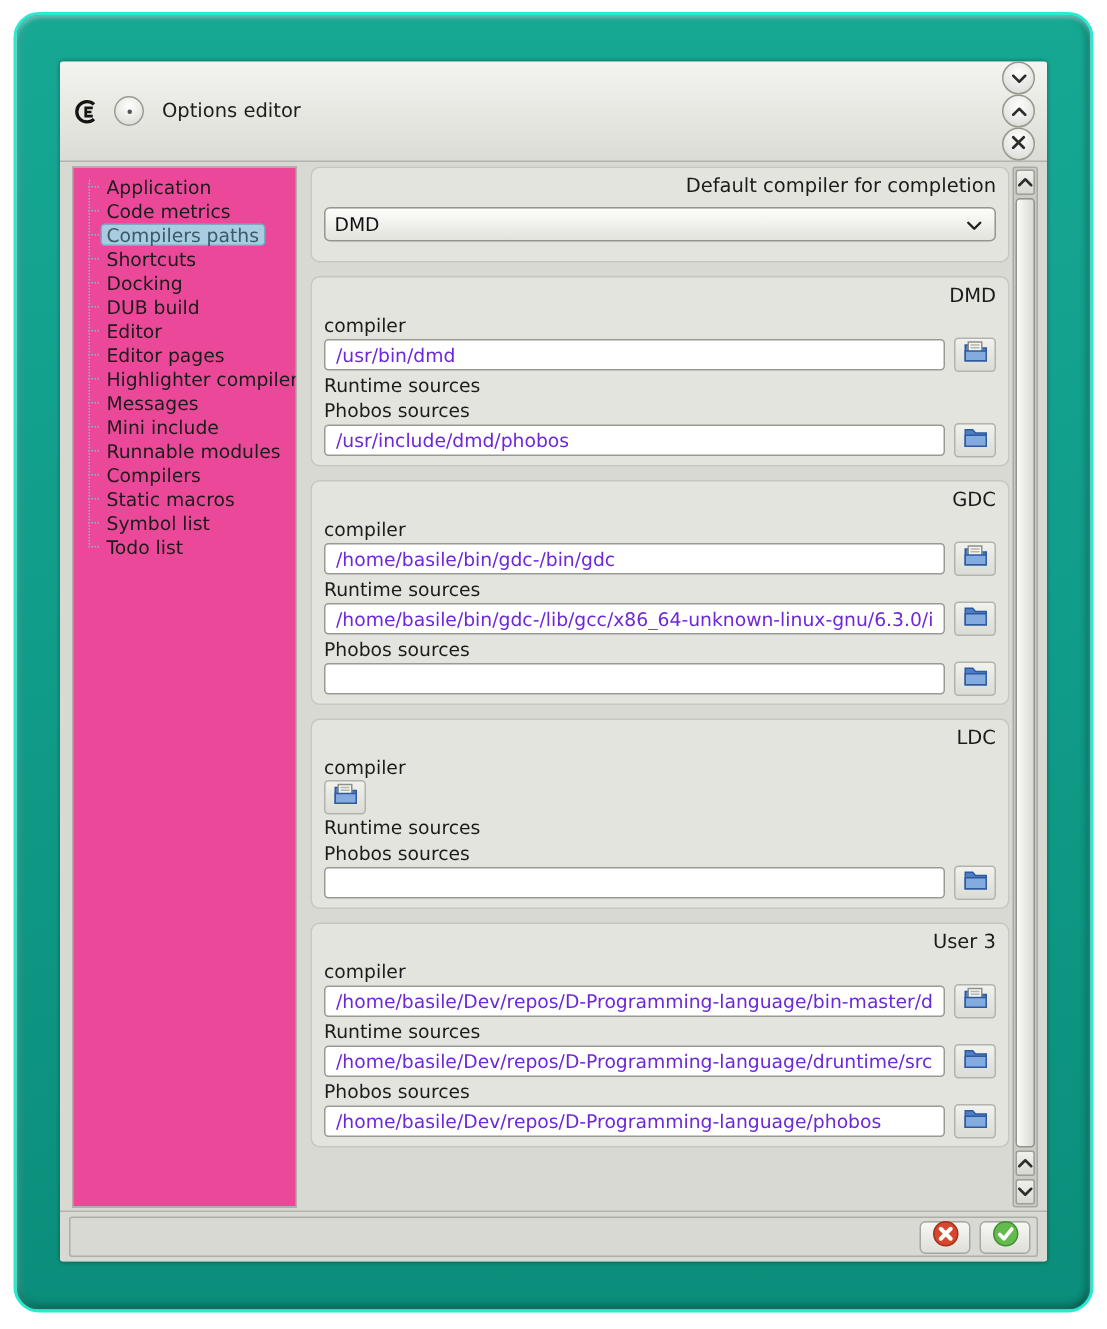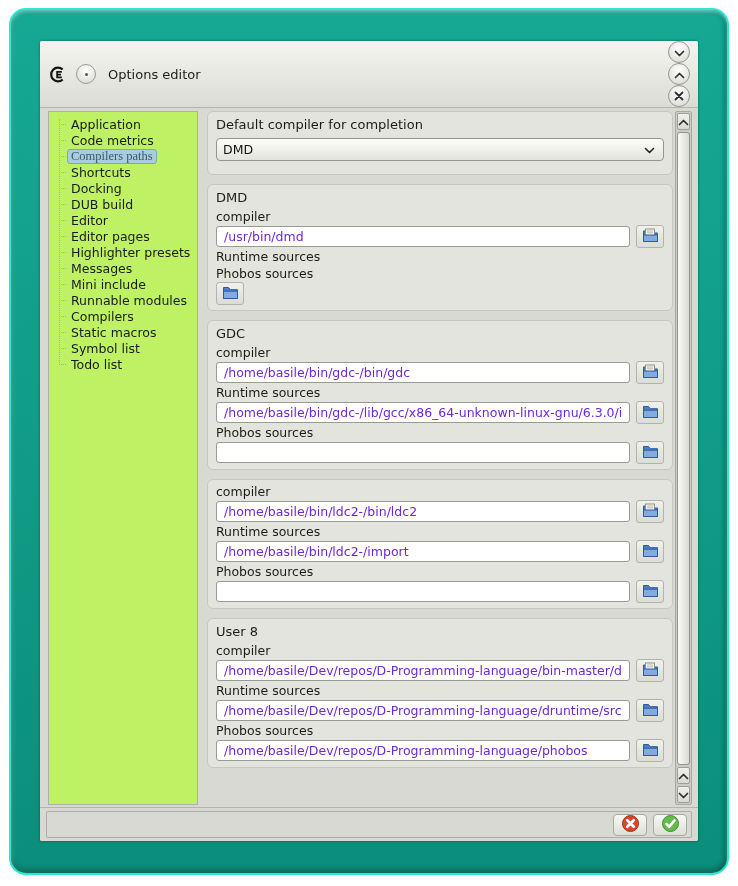--- a/index.html
+++ b/index.html
@@ -44,39 +44,39 @@
   .win-btn{
     width:22px;height:22px;border-radius:50%;margin-left:7px;
     background:radial-gradient(circle at 50% 32%,#ffffff,#d6d6d0);
     border:1px solid #98988f;display:flex;align-items:center;justify-content:center;padding:0;
   }
 
   
   .content{flex:1;display:flex;padding:3px 6px 2px 8px;min-height:0;}
 
   .sidebar{
-    width:150px;flex:0 0 150px;background:#bef264;
+    width:150px;flex:0 0 150px;background:#ec4899;
     border:1px solid #b0b0a8;padding:4px 18px 2px 8px;overflow:hidden;
   }
   .tree{position:relative;padding-left:10px;}
   .tree::before{content:"";position:absolute;left:2px;top:3px;height:calc(100% - 12px);border-left:1px dotted #95b3c5;}
   .tree-item{height:16px;display:flex;align-items:center;font-size:12.5px;color:#1b1b1b;position:relative;}
   .tree-item::before{content:"";position:absolute;left:-8px;top:8px;width:7px;border-top:1px dotted #95b3c5;}
   .tree-label{padding:0 3px;border:1px solid transparent;border-radius:3px;line-height:13px;white-space:nowrap;}
-  .tree-item.selected .tree-label{background:#a9cce0;border-color:#79a9c6;color:#3b5966;font-family:Liberation Serif, serif;}
+  .tree-item.selected .tree-label{background:#a9cce0;border-color:#79a9c6;color:#3b5966;}
 
   .splitter{width:9px;flex:0 0 9px;}
 
   .main{flex:1;min-width:0;overflow:hidden;}
 
   .group{
     background:#e4e4df;border:1px solid #c7c7c1;border-radius:6px;
     padding:3px 8px 5px;margin-bottom:9px;
   }
-  .group-title{text-align:left;font-size:13px;line-height:16px;color:#1b1b1b;padding:2px 0;}
+  .group-title{text-align:right;font-size:13px;line-height:16px;color:#1b1b1b;padding:2px 0;}
   .field-label{text-align:left;font-size:12.5px;line-height:14px;color:#1b1b1b;padding:2px 0 1px;}
   .field-row{display:flex;align-items:center;gap:6px;height:23px;}
   .field-input{
     flex:1;min-width:0;height:21px;border:1px solid #9a9a94;border-radius:3px;
     background:#fff;color:#6d28d9;font-size:12.5px;font-family:"DejaVu Sans","Liberation Sans",sans-serif;
     padding:0 7px;outline:none;
   }
   .icon-btn{
     width:28px;height:23px;flex:0 0 28px;display:flex;align-items:center;justify-content:center;
     background:linear-gradient(180deg,#f1f1ed,#dcdcd6);border:1px solid #b3b3ad;border-radius:3px;padding:0;
@@ -170,21 +170,21 @@
             <div class="tree-item">
               <span class="tree-label">DUB build</span>
             </div>
             <div class="tree-item">
               <span class="tree-label">Editor</span>
             </div>
             <div class="tree-item">
               <span class="tree-label">Editor pages</span>
             </div>
             <div class="tree-item">
-              <span class="tree-label">Highlighter presets</span>
+              <span class="tree-label">Highlighter compiler</span>
             </div>
             <div class="tree-item">
               <span class="tree-label">Messages</span>
             </div>
             <div class="tree-item">
               <span class="tree-label">Mini include</span>
             </div>
             <div class="tree-item">
               <span class="tree-label">Runnable modules</span>
             </div>
@@ -227,20 +227,21 @@
                     <path d="M1.5 3 h5 l1.6 2 h7.4 v8.5 h-14 z" fill="#4d7fc6" stroke="#2f5a9e" stroke-width="1"></path>
                     <rect x="3.5" y="1" width="9" height="7" fill="#f4f4f1" stroke="#90908a" stroke-width="1"></rect>
                     <path d="M5 3 h6 M5 4.8 h6" stroke="#b5b5b0" stroke-width="0.9"></path>
                     <path d="M1.5 7 h14 v6.5 h-14 z" fill="#83abe0" stroke="#2f5a9e" stroke-width="1"></path>
                   </svg></span>
               </button>
             </div>
             <div class="field-label">Runtime sources</div>
             <div class="field-label">Phobos sources</div>
             <div class="field-row">
+              <input class="field-input" type="text" value="/usr/include/dmd/phobos" style="">
               <button class="icon-btn">
                 <span><svg width="17" height="15" viewBox="0 0 17 15">
                     <path d="M1.5 2.5 h5 l1.8 2.2 h7.2 v8.8 h-14 z" fill="#4d7fc6" stroke="#2f5a9e" stroke-width="1"></path>
                     <path d="M1.5 6.2 h14 v7.3 h-14 z" fill="#83abe0" stroke="#2f5a9e" stroke-width="1"></path>
                   </svg></span>
               </button>
             </div>
           </div>
           <div class="group">
             <div class="group-title">GDC</div>
@@ -271,55 +272,46 @@
               <input class="field-input" type="text" style="">
               <button class="icon-btn">
                 <span><svg width="17" height="15" viewBox="0 0 17 15">
                     <path d="M1.5 2.5 h5 l1.8 2.2 h7.2 v8.8 h-14 z" fill="#4d7fc6" stroke="#2f5a9e" stroke-width="1"></path>
                     <path d="M1.5 6.2 h14 v7.3 h-14 z" fill="#83abe0" stroke="#2f5a9e" stroke-width="1"></path>
                   </svg></span>
               </button>
             </div>
           </div>
           <div class="group">
+            <div class="group-title">LDC</div>
             <div class="field-label">compiler</div>
             <div class="field-row">
-              <input class="field-input" type="text" value="/home/basile/bin/ldc2-/bin/ldc2" style="">
               <button class="icon-btn">
                 <span><svg width="17" height="15" viewBox="0 0 17 15">
                     <path d="M1.5 3 h5 l1.6 2 h7.4 v8.5 h-14 z" fill="#4d7fc6" stroke="#2f5a9e" stroke-width="1"></path>
                     <rect x="3.5" y="1" width="9" height="7" fill="#f4f4f1" stroke="#90908a" stroke-width="1"></rect>
                     <path d="M5 3 h6 M5 4.8 h6" stroke="#b5b5b0" stroke-width="0.9"></path>
                     <path d="M1.5 7 h14 v6.5 h-14 z" fill="#83abe0" stroke="#2f5a9e" stroke-width="1"></path>
                   </svg></span>
               </button>
             </div>
             <div class="field-label">Runtime sources</div>
-            <div class="field-row">
-              <input class="field-input" type="text" value="/home/basile/bin/ldc2-/import" style="">
-              <button class="icon-btn">
-                <span><svg width="17" height="15" viewBox="0 0 17 15">
-                    <path d="M1.5 2.5 h5 l1.8 2.2 h7.2 v8.8 h-14 z" fill="#4d7fc6" stroke="#2f5a9e" stroke-width="1"></path>
-                    <path d="M1.5 6.2 h14 v7.3 h-14 z" fill="#83abe0" stroke="#2f5a9e" stroke-width="1"></path>
-                  </svg></span>
-              </button>
-            </div>
             <div class="field-label">Phobos sources</div>
             <div class="field-row">
               <input class="field-input" type="text" style="">
               <button class="icon-btn">
                 <span><svg width="17" height="15" viewBox="0 0 17 15">
                     <path d="M1.5 2.5 h5 l1.8 2.2 h7.2 v8.8 h-14 z" fill="#4d7fc6" stroke="#2f5a9e" stroke-width="1"></path>
                     <path d="M1.5 6.2 h14 v7.3 h-14 z" fill="#83abe0" stroke="#2f5a9e" stroke-width="1"></path>
                   </svg></span>
               </button>
             </div>
           </div>
           <div class="group">
-            <div class="group-title">User 8</div>
+            <div class="group-title">User 3</div>
             <div class="field-label">compiler</div>
             <div class="field-row">
               <input class="field-input" type="text" value="/home/basile/Dev/repos/D-Programming-language/bin-master/dmd" style="">
               <button class="icon-btn">
                 <span><svg width="17" height="15" viewBox="0 0 17 15">
                     <path d="M1.5 3 h5 l1.6 2 h7.4 v8.5 h-14 z" fill="#4d7fc6" stroke="#2f5a9e" stroke-width="1"></path>
                     <rect x="3.5" y="1" width="9" height="7" fill="#f4f4f1" stroke="#90908a" stroke-width="1"></rect>
                     <path d="M5 3 h6 M5 4.8 h6" stroke="#b5b5b0" stroke-width="0.9"></path>
                     <path d="M1.5 7 h14 v6.5 h-14 z" fill="#83abe0" stroke="#2f5a9e" stroke-width="1"></path>
                   </svg></span>

